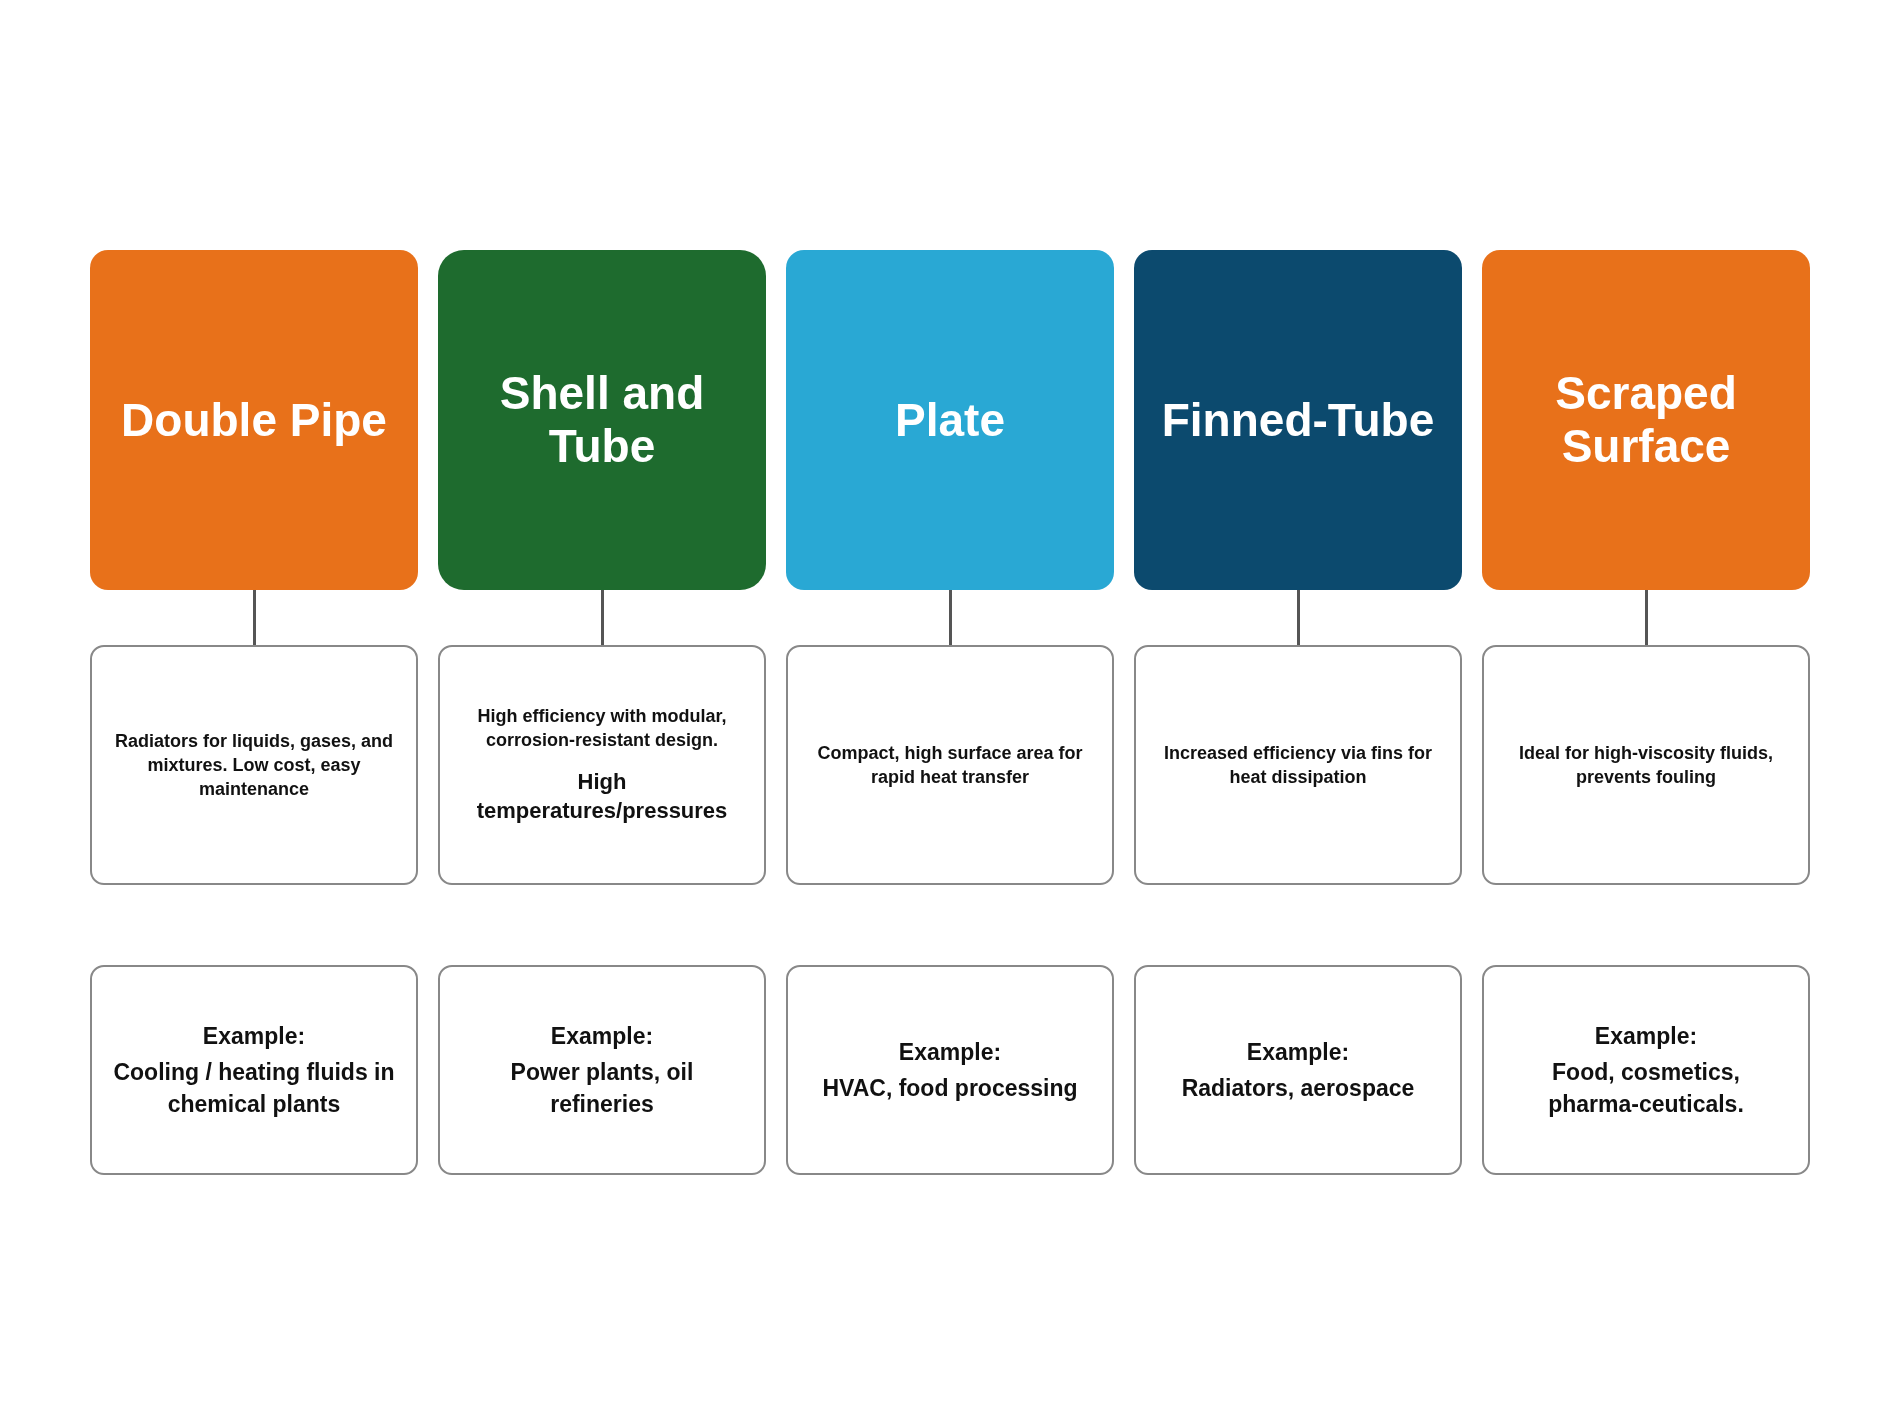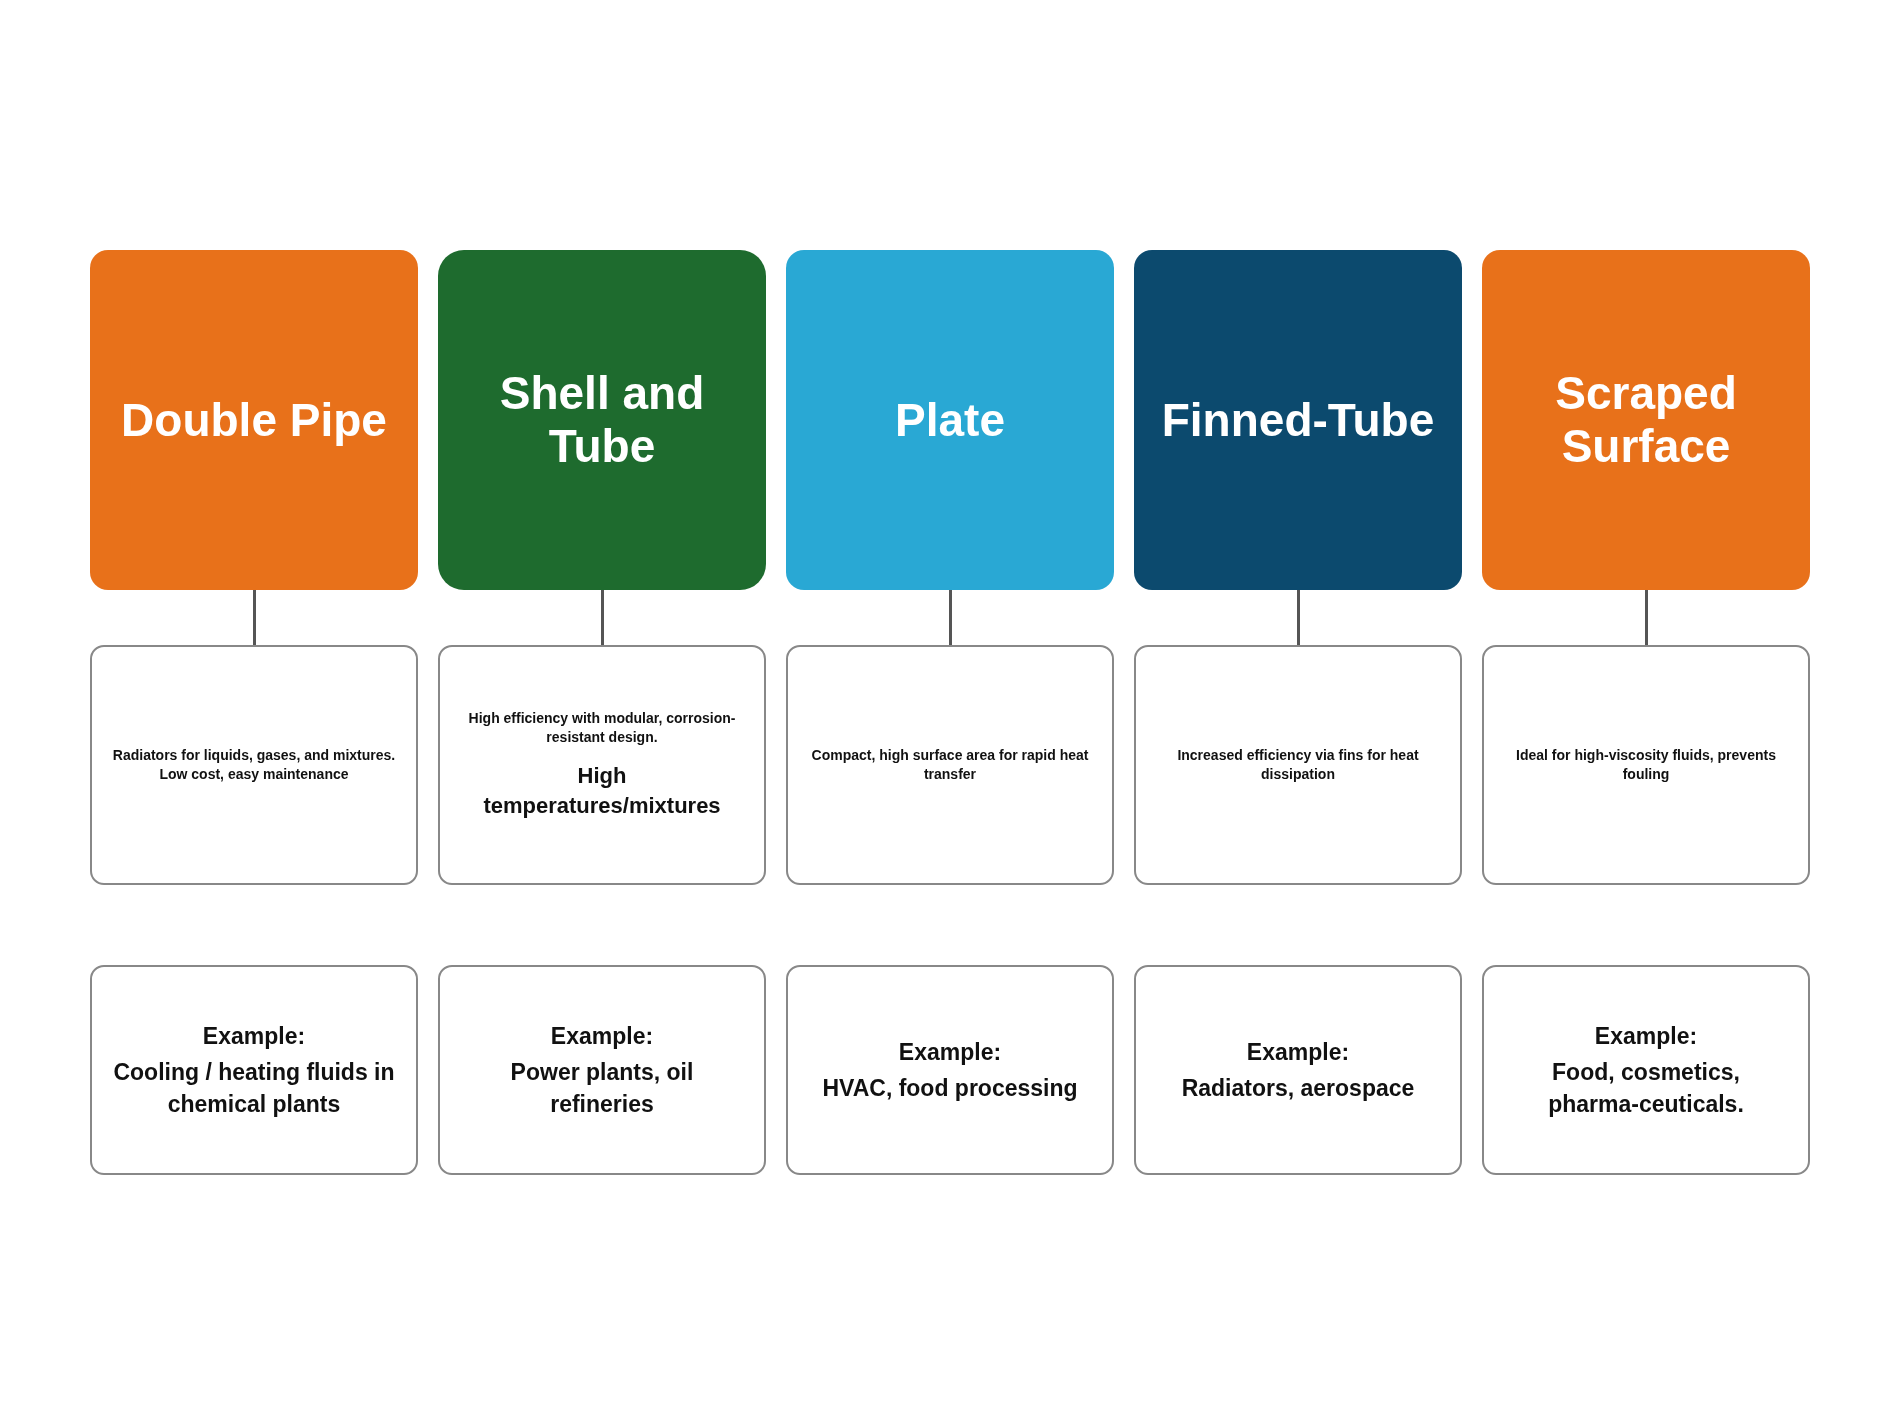--- a/index.html
+++ b/index.html
@@ -56,21 +56,21 @@
       text-align: center;
       background: #ffffff;
       min-height: 240px;
       display: flex;
       flex-direction: column;
       align-items: center;
       justify-content: center;
       gap: 14px;
     }
     .mid-card-text {
-      font-size: 14px;
+      font-size: 18px;
       font-weight: 700;
       color: #111111;
       line-height: 1.35;
     }
     .mid-card-text2 {
       font-size: 22px;
       font-weight: 700;
       color: #111111;
       line-height: 1.35;
     }
@@ -119,21 +119,21 @@
           <div class="mid-card-text">Radiators for liquids, gases, and mixtures. Low cost, easy maintenance</div>
         </div>
       </div>
       <div class="column">
         <div class="top-card" style="background-color: rgb(30, 107, 46); border-radius: 26px;">
           <div class="top-card-label">Shell and Tube</div>
         </div>
         <div class="connector-line"></div>
         <div class="mid-card">
           <div class="mid-card-text">High efficiency with modular, corrosion-resistant design.</div>
-          <div class="mid-card-text2">High temperatures/mixtures</div>
+          <div class="mid-card-text2">High temperatures/pressures</div>
         </div>
       </div>
       <div class="column">
         <div class="top-card" style="background-color: rgb(41, 168, 212); padding-left: 20px;">
           <div class="top-card-label">Plate</div>
         </div>
         <div class="connector-line"></div>
         <div class="mid-card">
           <div class="mid-card-text">Compact, high surface area for rapid heat transfer</div>
         </div>

